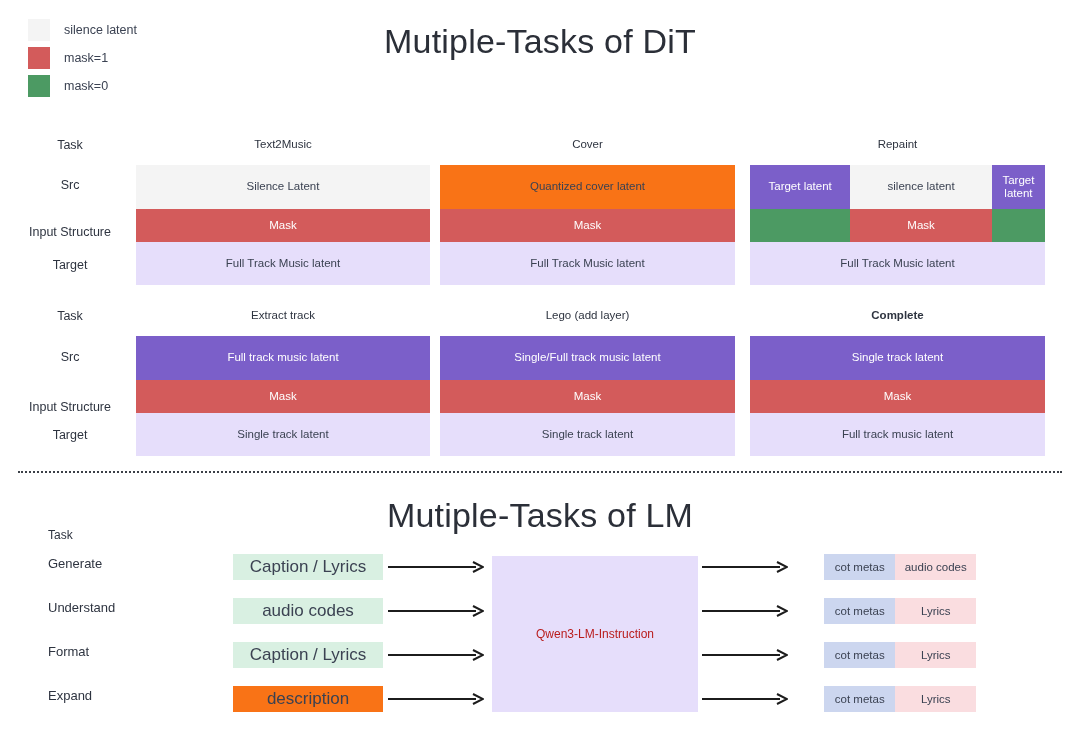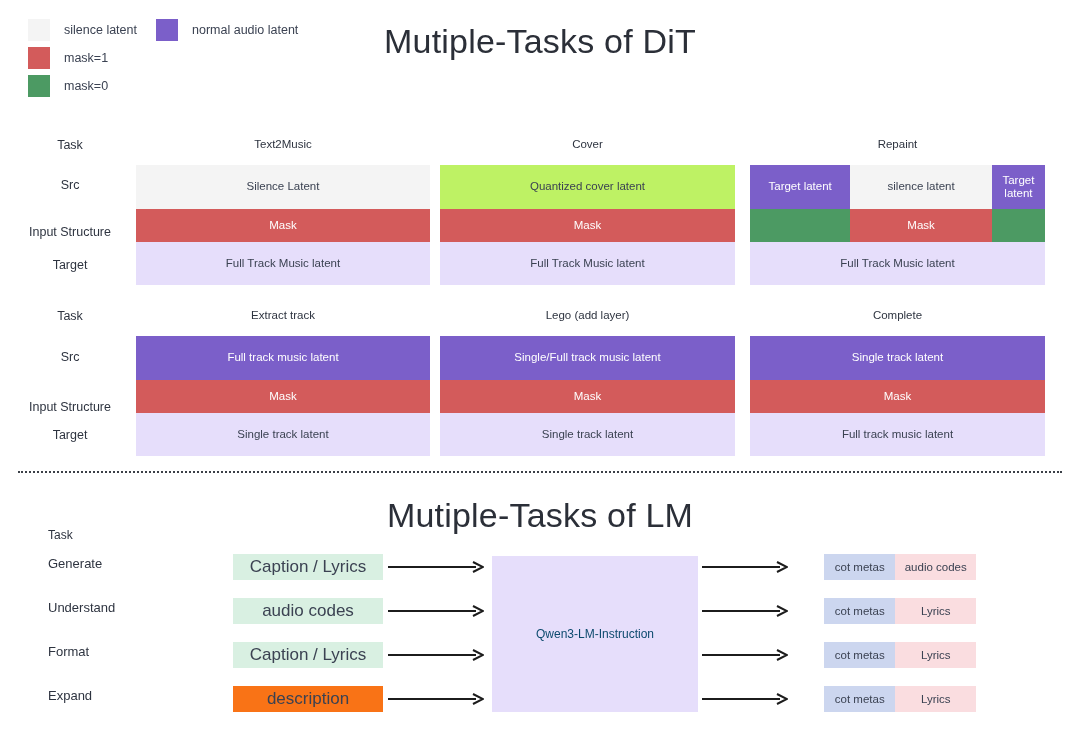--- a/index.html
+++ b/index.html
@@ -57,21 +57,21 @@
   
   .lmlab{font-size:13px;color:#2e3440;white-space:nowrap;}
   .lm-in{
     box-sizing:border-box;
     display:flex;align-items:center;justify-content:center;
     font-size:17px;color:#3b4252;
   }
   .lm-core{
     box-sizing:border-box;
     display:flex;align-items:center;justify-content:center;
-    font-size:12px;color:#0c4a6e;
+    font-size:12px;color:#b91c1c;
   }
   .lm-out{
     box-sizing:border-box;display:flex;padding-left:32px;
   }
   .lm-out > div{
     box-sizing:border-box;
     display:flex;align-items:center;justify-content:center;
     font-size:11.5px;color:#3b4252;
   }
   .arrow{height:14px;}
@@ -89,24 +89,20 @@
     <div class="legend-row">
       <div class="legend-sw" style="background: rgb(211, 91, 91);"></div>
       <div class="legend-lb">mask=1</div>
     </div>
     <div class="legend-row">
       <div class="legend-sw" style="background: rgb(76, 154, 99);"></div>
       <div class="legend-lb">mask=0</div>
     </div>
   </div>
   <div class="legend-col c2">
-    <div class="legend-row">
-      <div class="legend-sw" style="background: rgb(123, 95, 201);"></div>
-      <div class="legend-lb">normal audio latent</div>
-    </div>
   </div>
 </div>
 
 <div class="abs big-title" id="dit-title">Mutiple-Tasks of DiT</div>
 
 <div id="dit-area">
     <div class="abs rowlab" style="left: 10px; top: 138px; width: 120px;">Task</div>
     <div class="abs rowlab" style="left: 10px; top: 178px; width: 120px;">Src</div>
     <div class="abs rowlab" style="left: 10px; top: 225px; width: 120px;">Input Structure</div>
     <div class="abs rowlab" style="left: 10px; top: 258px; width: 120px;">Target</div>
@@ -115,21 +111,21 @@
       <div class="blk light" style="flex: 1 1 0%; background: rgb(244, 244, 244);">Silence Latent</div>
     </div>
     <div class="abs" style="left: 136px; top: 209px; width: 294px; height: 33px; display: flex;">
       <div class="blk dark" style="flex: 1 1 0%; background: rgb(211, 91, 91);">Mask</div>
     </div>
     <div class="abs" style="left: 136px; top: 242px; width: 294px; height: 43px; display: flex;">
       <div class="blk light" style="flex: 1 1 0%; background: rgb(230, 222, 251);">Full Track Music latent</div>
     </div>
     <div class="abs colhead" style="left: 440px; top: 138px; width: 295px;">Cover</div>
     <div class="abs" style="left: 440px; top: 165px; width: 295px; height: 44px; display: flex;">
-      <div class="blk light" style="flex: 1 1 0%; background: #bef264;">Quantized cover latent</div>
+      <div class="blk light" style="flex: 1 1 0%; background: #f97316;">Quantized cover latent</div>
     </div>
     <div class="abs" style="left: 440px; top: 209px; width: 295px; height: 33px; display: flex;">
       <div class="blk dark" style="flex: 1 1 0%; background: rgb(211, 91, 91);">Mask</div>
     </div>
     <div class="abs" style="left: 440px; top: 242px; width: 295px; height: 43px; display: flex;">
       <div class="blk light" style="flex: 1 1 0%; background: rgb(230, 222, 251);">Full Track Music latent</div>
     </div>
     <div class="abs colhead" style="left: 750px; top: 138px; width: 295px;">Repaint</div>
     <div class="abs" style="left: 750px; top: 165px; width: 295px; height: 44px; display: flex;">
       <div class="blk dark" style="flex: 34 1 0%; background: rgb(123, 95, 201);">Target latent</div>
@@ -161,21 +157,21 @@
     <div class="abs colhead" style="left: 440px; top: 309px; width: 295px;">Lego (add layer)</div>
     <div class="abs" style="left: 440px; top: 336px; width: 295px; height: 44px; display: flex;">
       <div class="blk dark" style="flex: 1 1 0%; background: rgb(123, 95, 201);">Single/Full track music latent</div>
     </div>
     <div class="abs" style="left: 440px; top: 380px; width: 295px; height: 33px; display: flex;">
       <div class="blk dark" style="flex: 1 1 0%; background: rgb(211, 91, 91);">Mask</div>
     </div>
     <div class="abs" style="left: 440px; top: 413px; width: 295px; height: 43px; display: flex;">
       <div class="blk light" style="flex: 1 1 0%; background: rgb(230, 222, 251);">Single track latent</div>
     </div>
-    <div class="abs colhead" style="left: 750px; top: 309px; width: 295px;">Complete</div>
+    <div class="abs colhead" style="left: 750px; top: 309px; width: 295px; font-weight: bold;">Complete</div>
     <div class="abs" style="left: 750px; top: 336px; width: 295px; height: 44px; display: flex;">
       <div class="blk dark" style="flex: 1 1 0%; background: rgb(123, 95, 201);">Single track latent</div>
     </div>
     <div class="abs" style="left: 750px; top: 380px; width: 295px; height: 33px; display: flex;">
       <div class="blk dark" style="flex: 1 1 0%; background: rgb(211, 91, 91);">Mask</div>
     </div>
     <div class="abs" style="left: 750px; top: 413px; width: 295px; height: 43px; display: flex;">
       <div class="blk light" style="flex: 1 1 0%; background: rgb(230, 222, 251);">Full track music latent</div>
     </div>
   </div>

